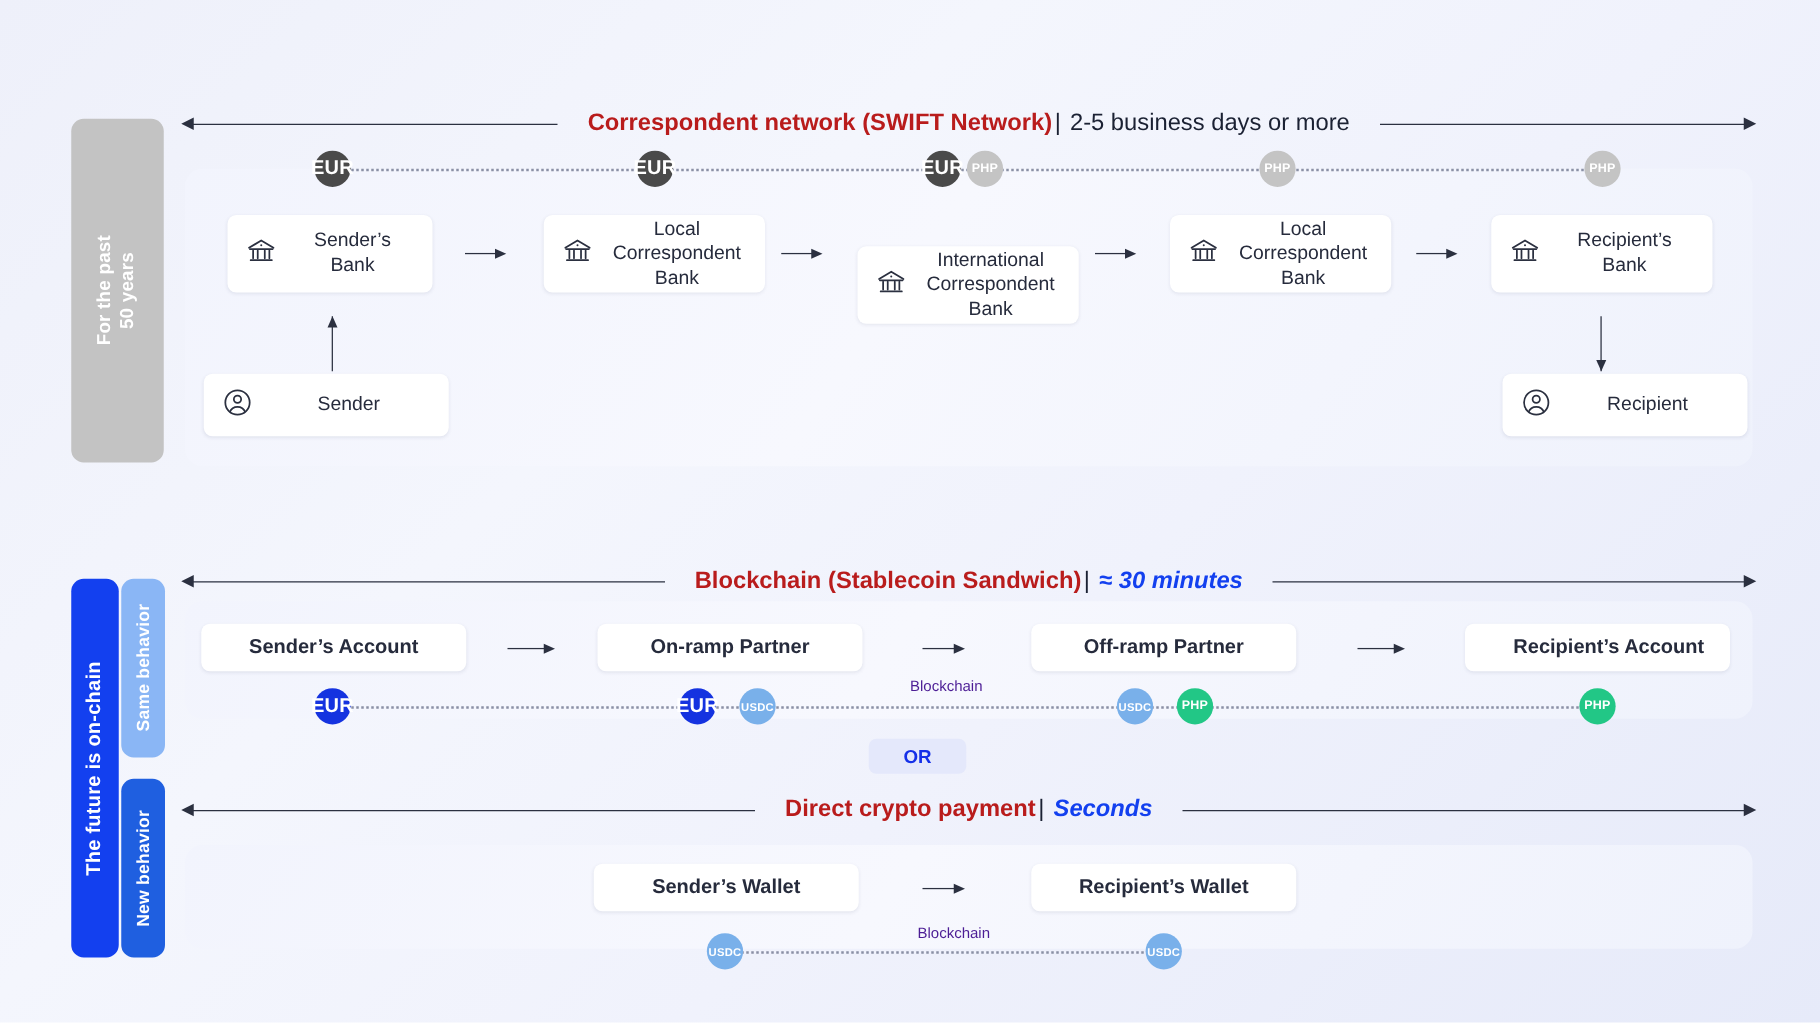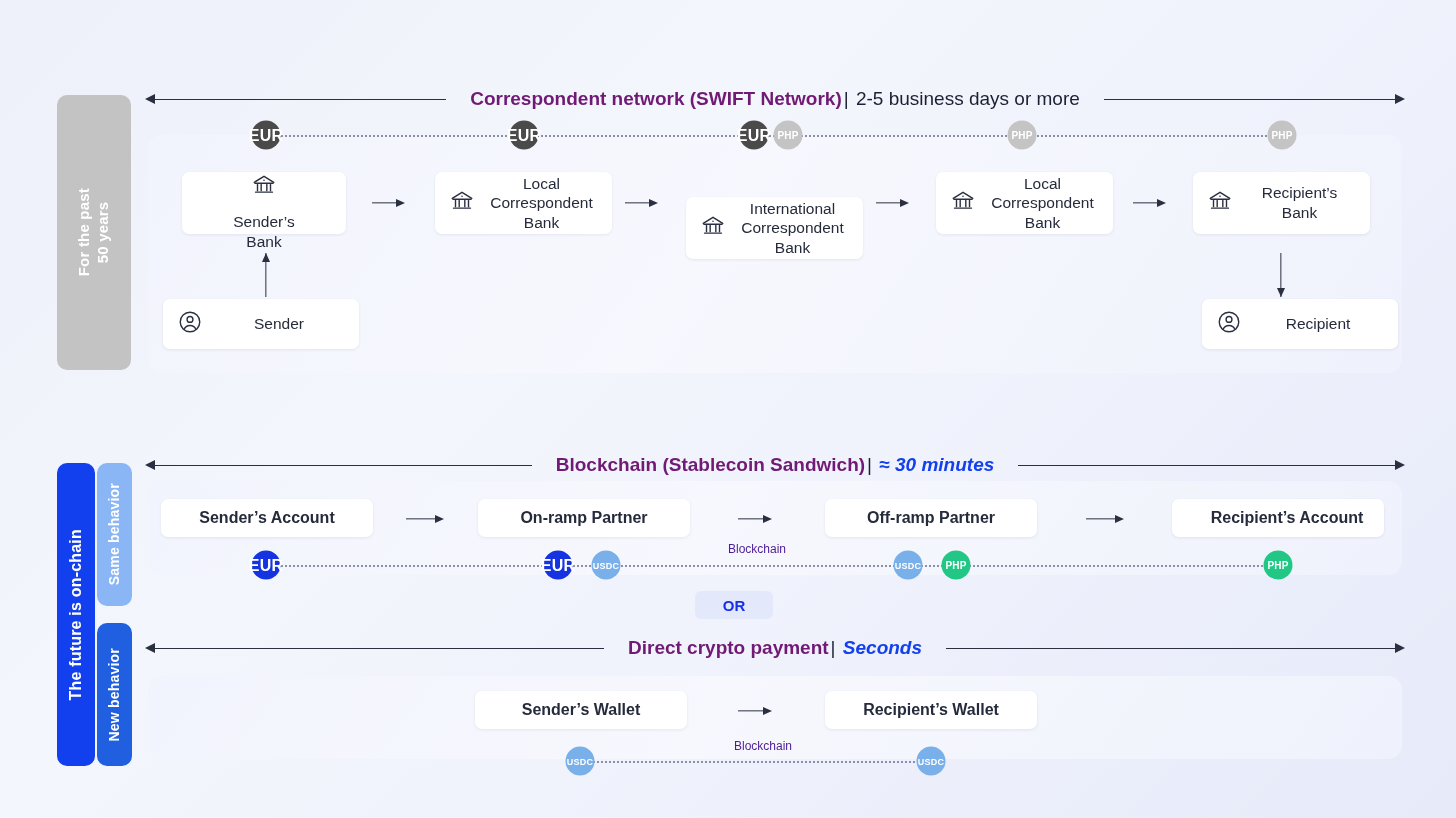--- a/index.html
+++ b/index.html
@@ -72,21 +72,21 @@
   }
   .section-head .rule.left::after  { left: 1px;  border-right: 10px solid #2b3040; }
   .section-head .rule.right::after { right: 1px; border-left: 10px solid #2b3040; }
   .section-title {
     flex: 0 0 auto;
     padding: 0 14px;
     font-size: 19px;
     white-space: nowrap;
     line-height: 26px;
   }
-  .section-title .strong { font-weight: 700; color: #701a75; }
+  .section-title .strong { font-weight: 700; color: #b91c1c; }
   .section-title .sep    { font-weight: 400; color: #1b2133; padding: 0 2px; }
   .section-title .plain  { font-weight: 400; color: #1b2133; }
   .section-title .accent { font-weight: 700; font-style: italic; color: #1340ef; }
 
   #head-swift  { left: 144px; top: 86px;  width: 1262px; }
   #head-chain  { left: 144px; top: 452px; width: 1262px; }
   #head-direct { left: 144px; top: 635px; width: 1262px; }
 
   
   .panel {
@@ -244,21 +244,21 @@
   <div class="panel" id="panel-swift"></div>
 
   <div class="rail" style="left:266px; top:135px; width:1016px;"></div>
   <div class="coin sz-eur" style="left:266px;  top:135px; background:#4a4a4a;">EUR</div>
   <div class="coin sz-eur" style="left:524px;  top:135px; background:#4a4a4a;">EUR</div>
   <div class="coin sz-eur" style="left:754px;  top:135px; background:#4a4a4a;">EUR</div>
   <div class="coin sz-php" style="left:788px;  top:135px; background:#c4c4c4;">PHP</div>
   <div class="coin sz-php" style="left:1022px; top:135px; background:#c4c4c4;">PHP</div>
   <div class="coin sz-php" style="left:1282px; top:135px; background:#c4c4c4;">PHP</div>
 
-  <div class="node" style="left:182px; top:172px; width:164px; height:62px;flex-direction:column;">
+  <div class="node" style="left:182px; top:172px; width:164px; height:62px;">
     <span class="gly">
       <svg width="26" height="26" viewBox="0 0 24 24" fill="none" stroke="#2b3040" stroke-width="1.3" stroke-linecap="round">
         <path d="M3 9.5 L12 4 L21 9.5"></path>
           <path d="M3.6 10.4 H20.4"></path>
         <path d="M6 11.4 V17.2 M9.4 11.4 V17.2 M14.6 11.4 V17.2 M18 11.4 V17.2"></path>
         <path d="M4.2 18.6 H19.8"></path>
           <circle cx="12" cy="7.6" r=".75" fill="#2b3040" stroke="none"></circle>
       </svg>
     </span>
     <span class="label">Sender’s

